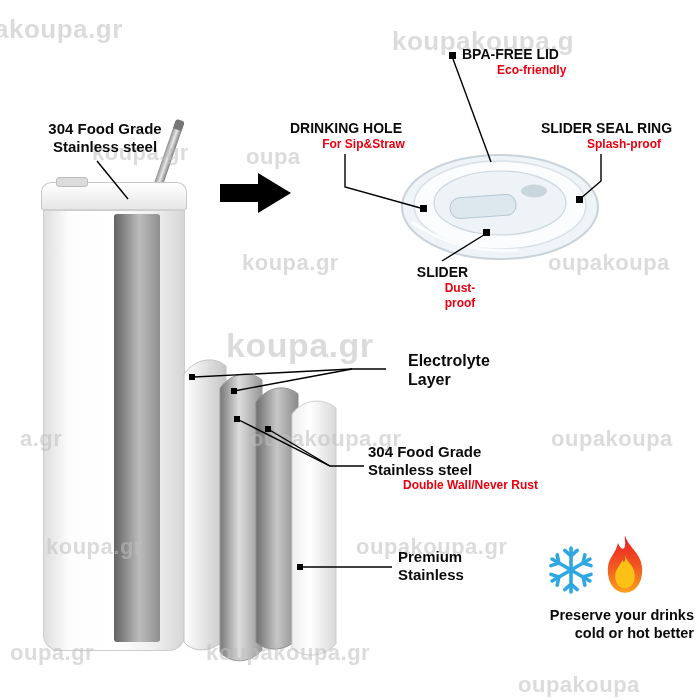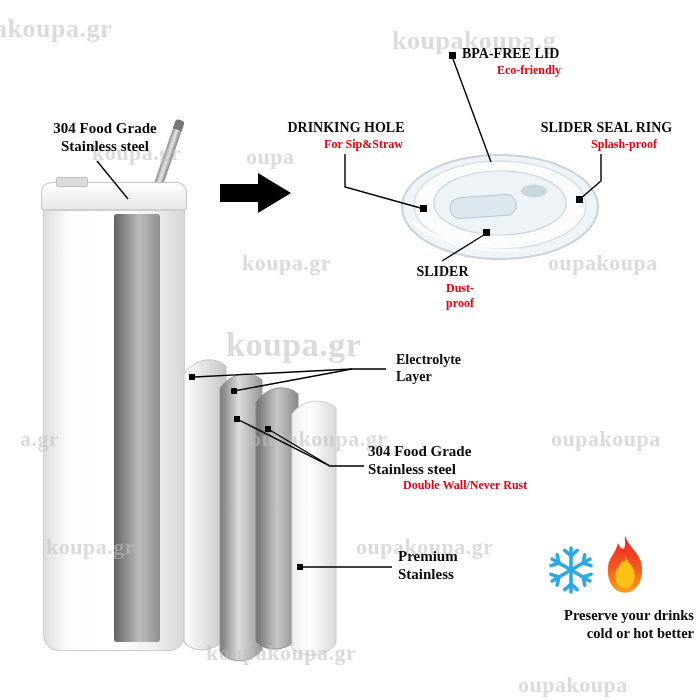--- a/index.html
+++ b/index.html
@@ -1,17 +1,17 @@
 <!DOCTYPE html>
 <html><head>
 <meta charset="utf-8">
 <style>
   html,body{margin:0;padding:0;background:#fff;}
   .stage{position:relative;width:700px;height:700px;background:#ffffff;overflow:hidden;
-         font-family:Liberation Serif, serif;}
+         font-family:Liberation Sans, sans-serif;}
   
   .wm{position:absolute;color:#bfbfbf;opacity:.55;font-weight:700;letter-spacing:.5px;
       white-space:nowrap;z-index:20;pointer-events:none;}
   
   .lbl{position:absolute;font-weight:700;color:#0a0a0a;font-size:14px;line-height:1.18;z-index:30;}
   .lbl.center{text-align:center;}
   .sub{color:#e8000f;font-size:12px;font-weight:700;line-height:1.3;padding-left:35px;}
   
   .straw{position:absolute;left:163px;top:118px;width:9px;height:80px;z-index:10;
          background:linear-gradient(90deg,#8f8f8f,#e8e8e8 50%,#7d7d7d);
@@ -44,20 +44,21 @@
   <span class="wm" style="left:92px;top:140px;font-size:22px">koupa.gr</span>
   <span class="wm" style="left:246px;top:144px;font-size:22px">oupa</span>
   <span class="wm" style="left:242px;top:250px;font-size:22px">koupa.gr</span>
   <span class="wm" style="left:548px;top:250px;font-size:22px">oupakoupa</span>
   <span class="wm" style="left:226px;top:326px;font-size:34px">koupa.gr</span>
   <span class="wm" style="left:20px;top:426px;font-size:22px">a.gr</span>
   <span class="wm" style="left:250px;top:426px;font-size:22px">oupakoupa.gr</span>
   <span class="wm" style="left:551px;top:426px;font-size:22px">oupakoupa</span>
   <span class="wm" style="left:46px;top:534px;font-size:22px">koupa.gr</span>
   <span class="wm" style="left:356px;top:534px;font-size:22px">oupakoupa.gr</span>
+  <span class="wm" style="left:10px;top:640px;font-size:22px">oupa.gr</span>
   <span class="wm" style="left:206px;top:640px;font-size:22px">koupakoupa.gr</span>
   <span class="wm" style="left:518px;top:672px;font-size:22px">oupakoupa</span>
 
   <div class="straw">
       <div class="straw-tip"></div>
     </div>
   <div class="lid">
       <div class="lid-tab"></div>
     </div>
   <div class="tbody">
@@ -149,21 +150,21 @@
   <div class="lbl center" style="left:534px;top:120px;width:145px">
     <div>SLIDER SEAL RING</div>
     <div class="sub">Splash-proof</div>
   </div>
 
   <div class="lbl center" style="left:400px;top:264px;width:85px">
     <div>SLIDER</div>
     <div class="sub">Dust-proof</div>
   </div>
 
-  <div class="lbl" style="left:396px;top:352px;font-size:14px">
+  <div class="lbl" style="left:408px;top:352px;font-size:16px">
     <div>Electrolyte</div>
     <div>Layer</div>
   </div>
 
   <div class="lbl" style="left:368px;top:443px;font-size:15px">
     <div>304 Food Grade</div>
     <div>Stainless steel</div>
     <div class="sub">Double Wall/Never Rust</div>
   </div>
 

